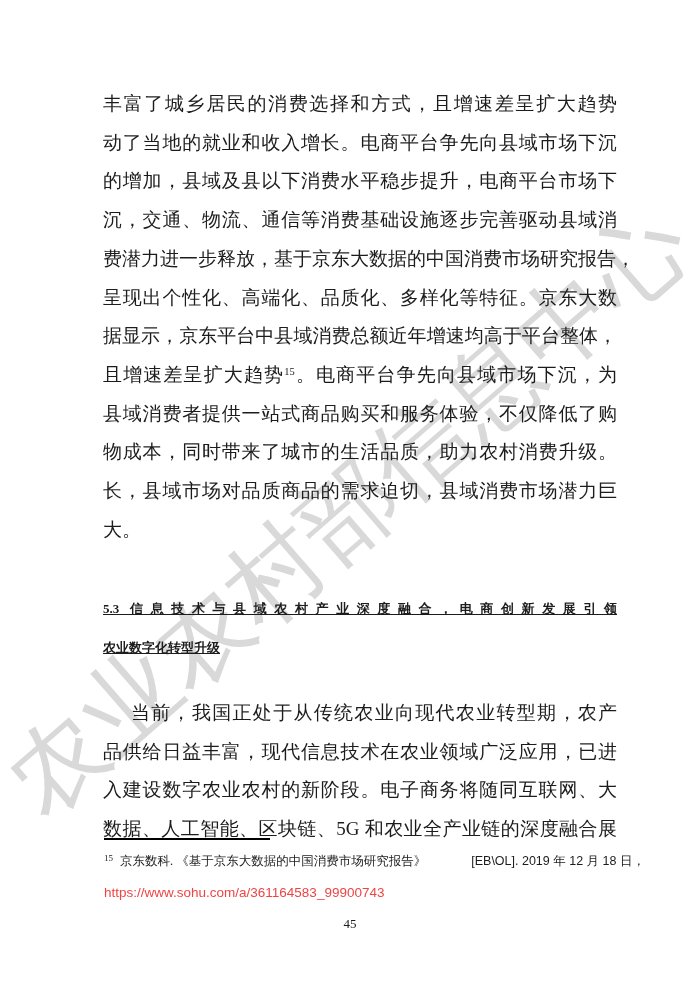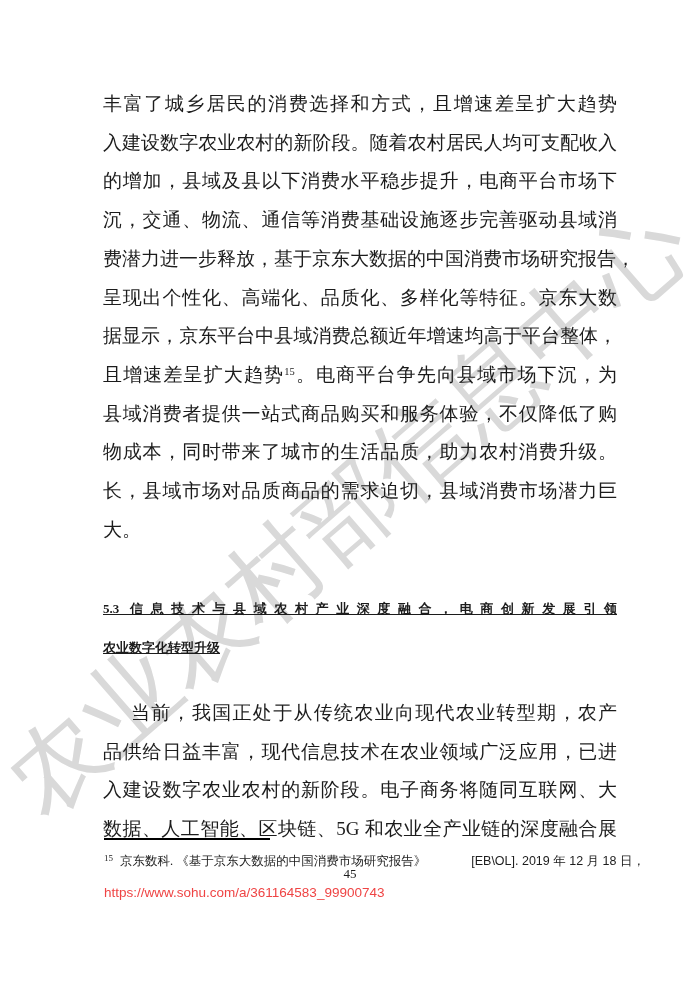--- a/index.html
+++ b/index.html
@@ -84,37 +84,37 @@
     top:884px;
     font-family:"Liberation Sans","DejaVu Sans",sans-serif;
     font-size:13.5px;
     line-height:18px;
     z-index:1;
     color:#ef4444;
   }
   .pagenum {
     position:absolute;
     left:0;
-    top:866px;
+    top:916px;
     width:700px;
     text-align:center;
     font-size:13px;
     z-index:1;
   }
 </style>
 </head>
 <body>
 
 <div class="page">
 
   <div class="watermark">农业农村部信息中心</div>
 
   <div class="textblock para1">
     <div class="bodyline">丰富了城乡居民的消费选择和方式，且增速差呈扩大趋势</div>
-    <div class="bodyline">入建设数字农业农村的新阶段。随着农村居民人均可支配收入</div>
+    <div class="bodyline">动了当地的就业和收入增长。电商平台争先向县域市场下沉</div>
     <div class="bodyline">的增加，县域及县以下消费水平稳步提升，电商平台市场下</div>
     <div class="bodyline">沉，交通、物流、通信等消费基础设施逐步完善驱动县域消</div>
     <div class="bodyline">费潜力进一步释放，基于京东大数据的中国消费市场研究报告，</div>
     <div class="bodyline">呈现出个性化、高端化、品质化、多样化等特征。京东大数</div>
     <div class="bodyline">据显示，京东平台中县域消费总额近年增速均高于平台整体，</div>
     <div class="bodyline"><span>且增速差呈扩大趋势</span><sup class="ref">15</sup><span>。电商平台争先向县域市场下沉，为</span></div>
     <div class="bodyline">县域消费者提供一站式商品购买和服务体验，不仅降低了购</div>
     <div class="bodyline">物成本，同时带来了城市的生活品质，助力农村消费升级。</div>
     <div class="bodyline">长，县域市场对品质商品的需求迫切，县域消费市场潜力巨</div>
     <div class="bodyline noj">大。</div>

